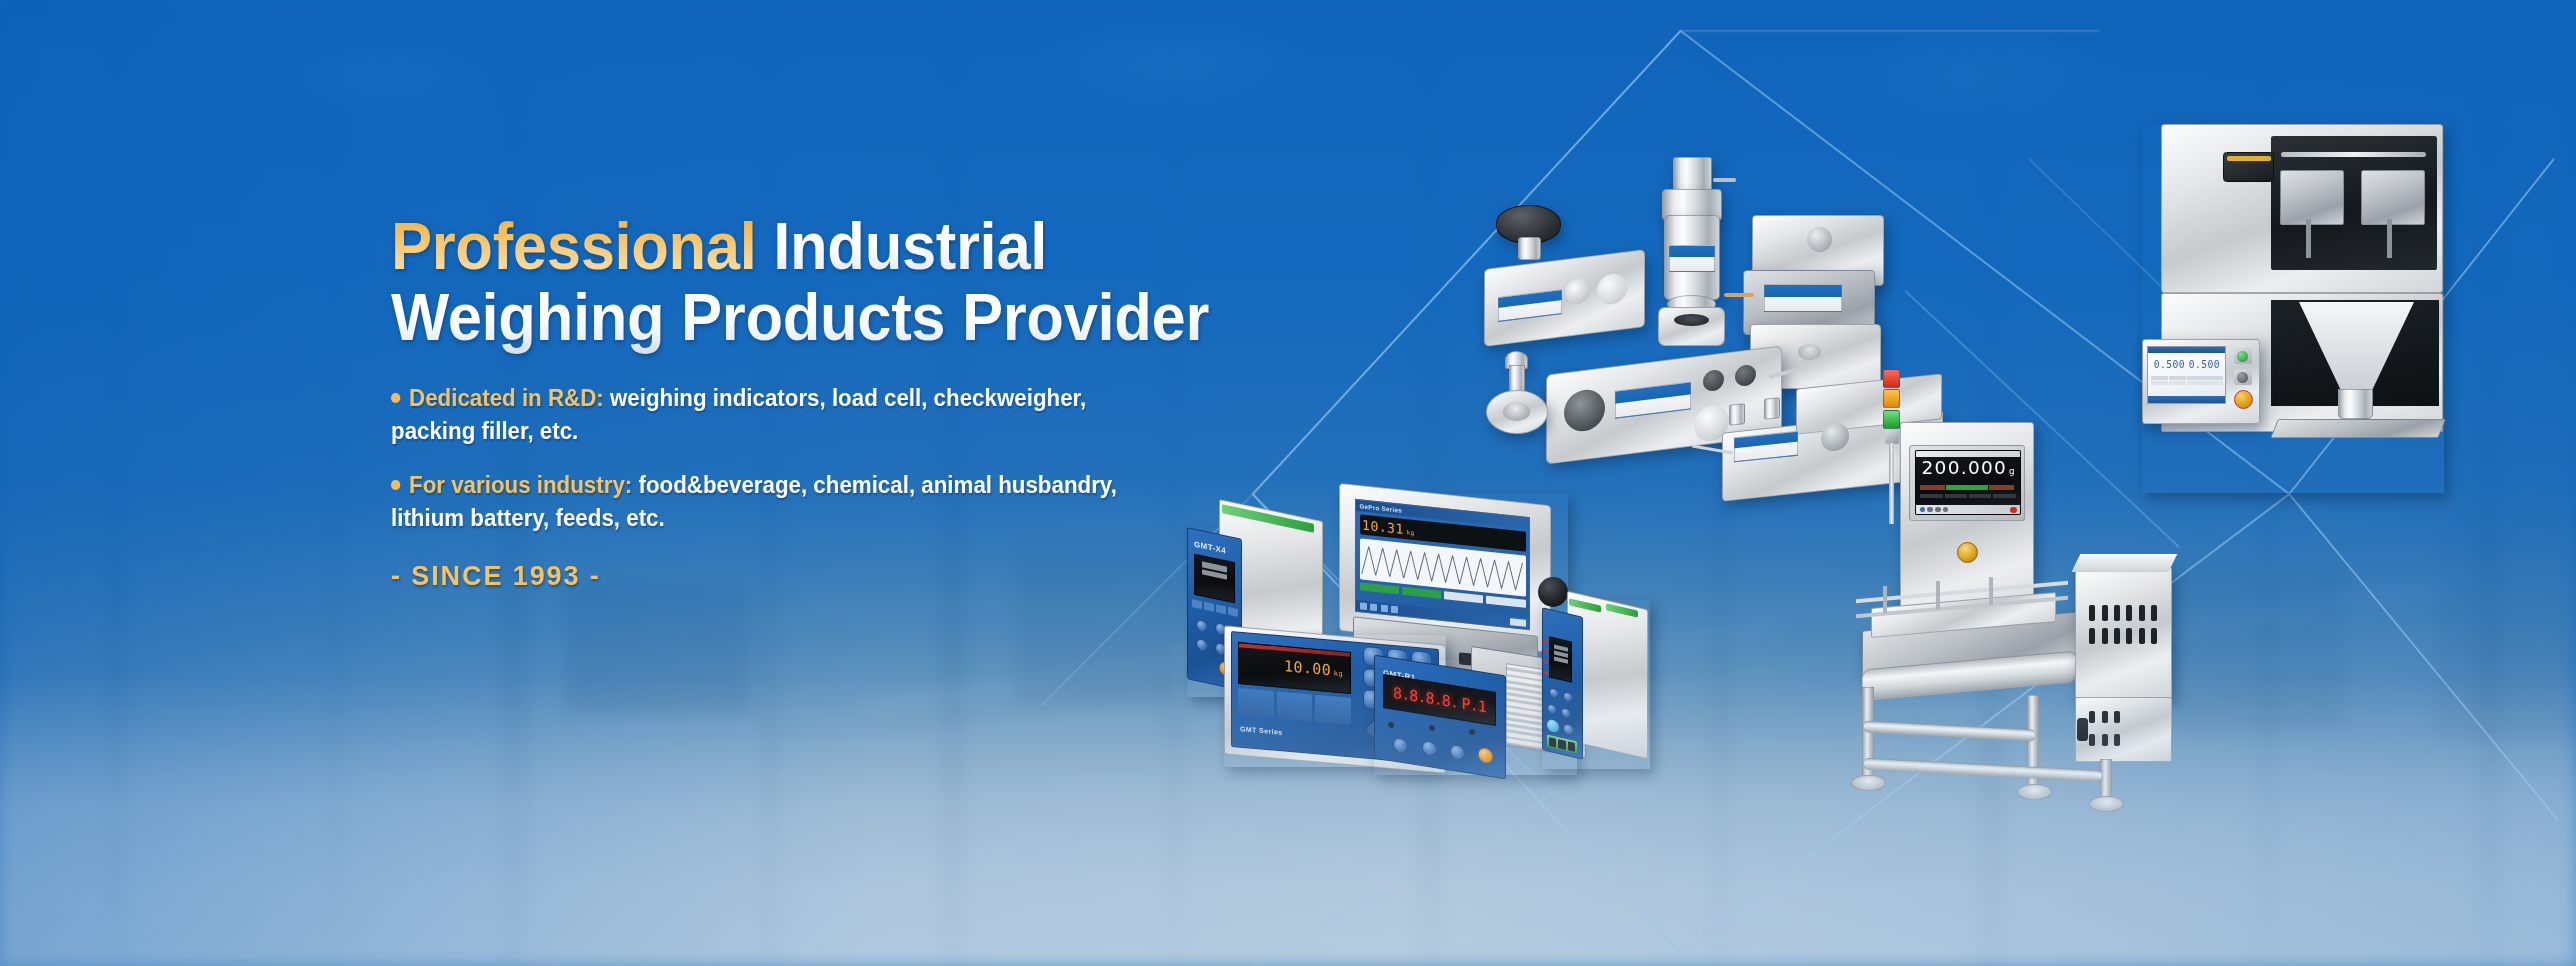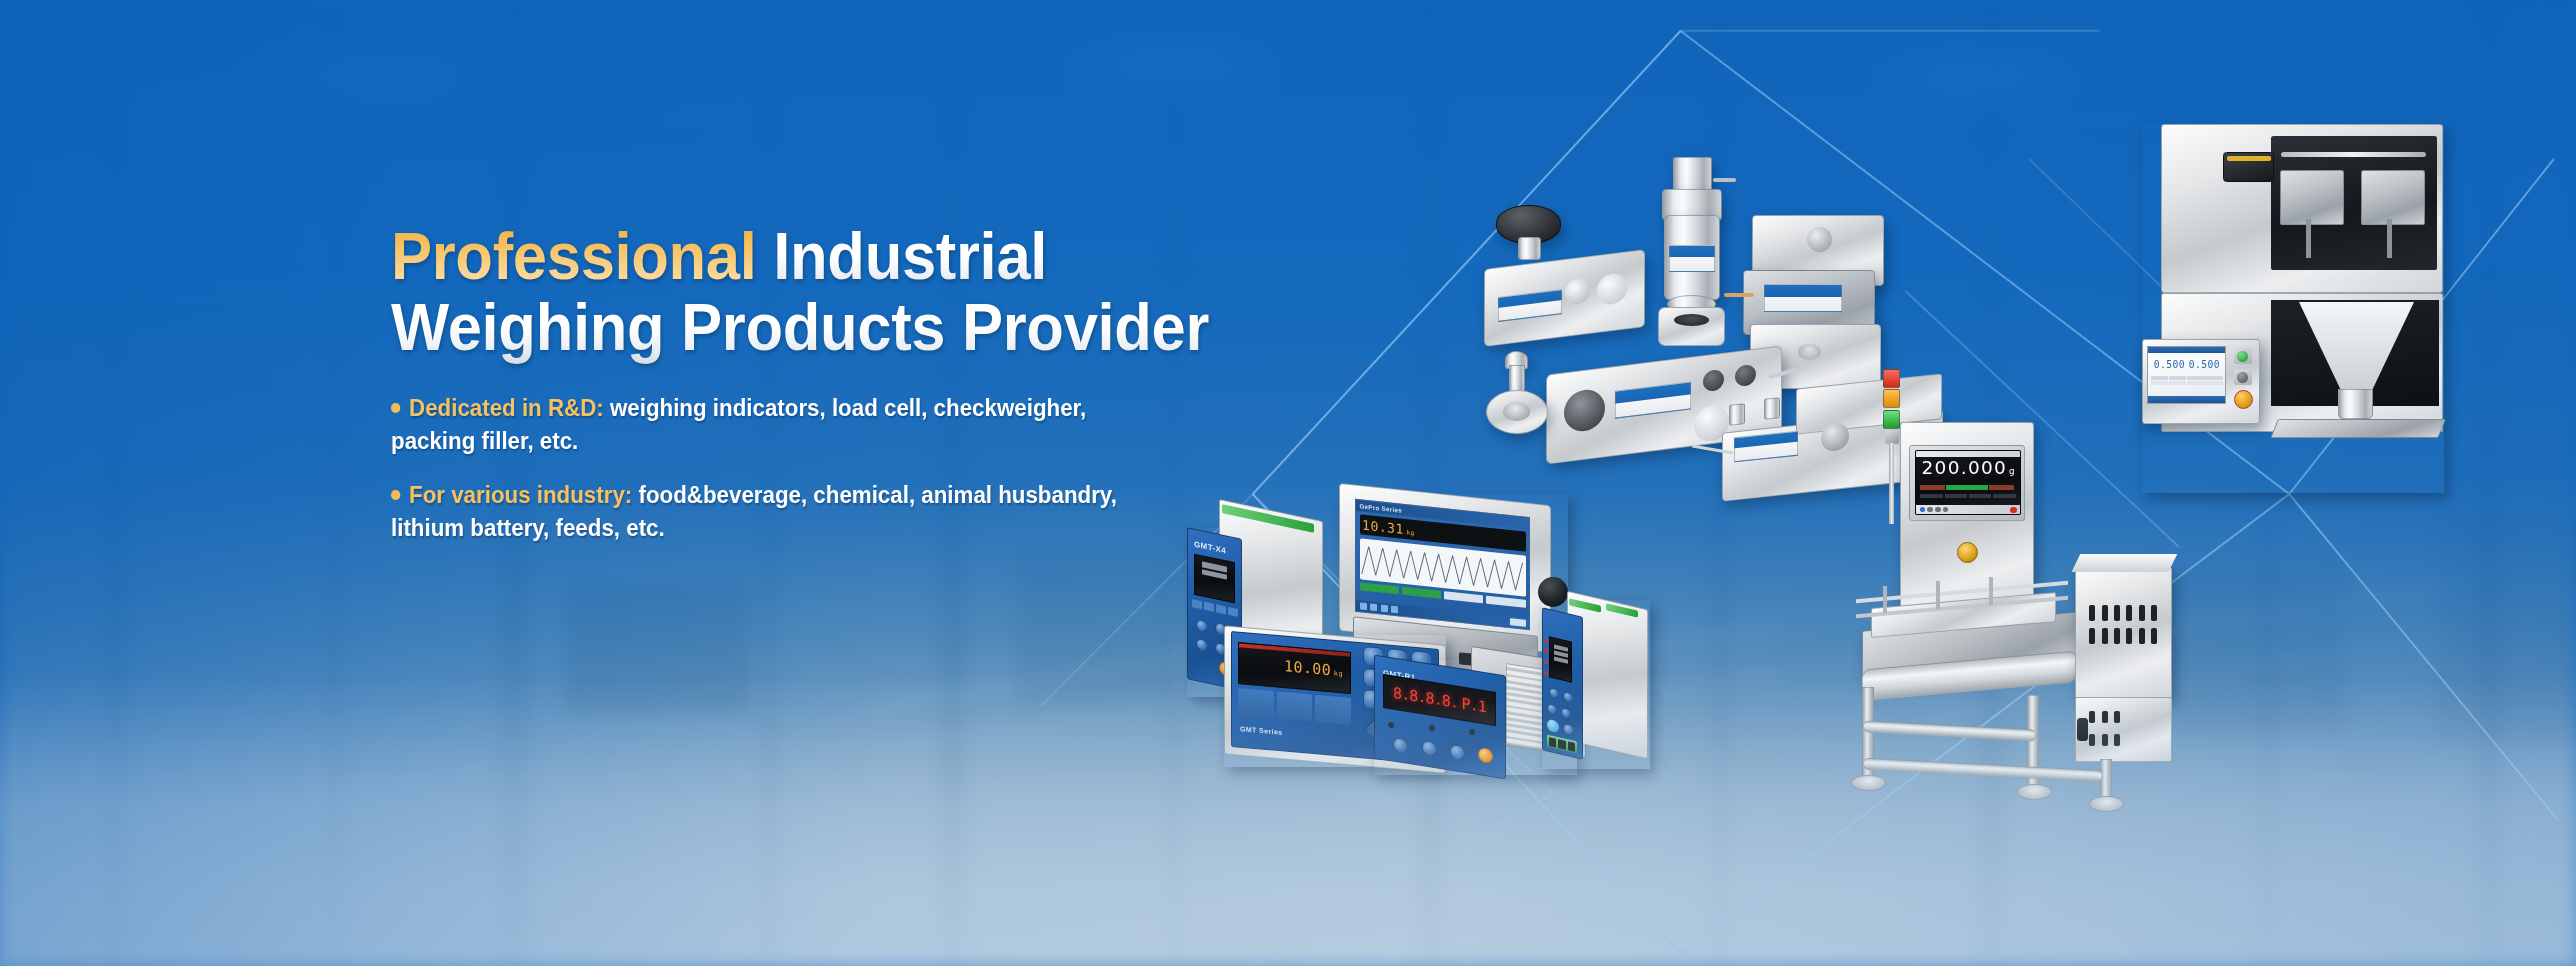--- a/index.html
+++ b/index.html
@@ -85,21 +85,21 @@
     pointer-events: none;
   }
 
   
   .diamond-lines { position: absolute; inset: 0; }
   .diamond-lines svg { display:block; width: 2576px; height: 966px; }
 
   
   .copy {
     position: absolute;
-    left: 391px; top: 220px;
+    left: 391px; top: 210px;
     width: 1015px;
   }
   .headline {
     font-family: "Liberation Sans", sans-serif;
     font-weight: bold;
     font-size: 67px;
     line-height: 1.06;
     letter-spacing: -0.4px;
     transform: scaleX(0.92);
     transform-origin: left center;
@@ -337,20 +337,21 @@
       </div>
 
       <div class="bullet-row">
         <span class="bullet-dot"></span><span class="b-label">For various industry:</span>
         <span class="b-text">food&amp;beverage, chemical, animal husbandry,</span>
         <span class="b-cont">lithium battery, feeds, etc.</span>
       </div>
 
     </div>
 
+    <div class="since">- SINCE  1993 -</div>
   </div>
 
   <div class="products">
 
     <div class="prod" style="left:1484px; top:240px; width:161px; height:106px;">
       <div class="rubber-cap shade" style="left:12.4px; top:-35px; width:65px; height:39px;"></div>
       <div class="steel-cyl" style="position:absolute;left:34px;top:-3.5px;width:23px;height:23px;border-radius:3.5px;"></div>
       <div class="metal shade" style="position:absolute;left:0;top:19.4px;width:161px;height:78px;border-radius:5.3px;
            transform:skewY(-7deg);"></div>
       <div class="blue-label" style="left:14px; top:53px; width:64px; height:25px; transform:skewY(-7deg);"></div>

